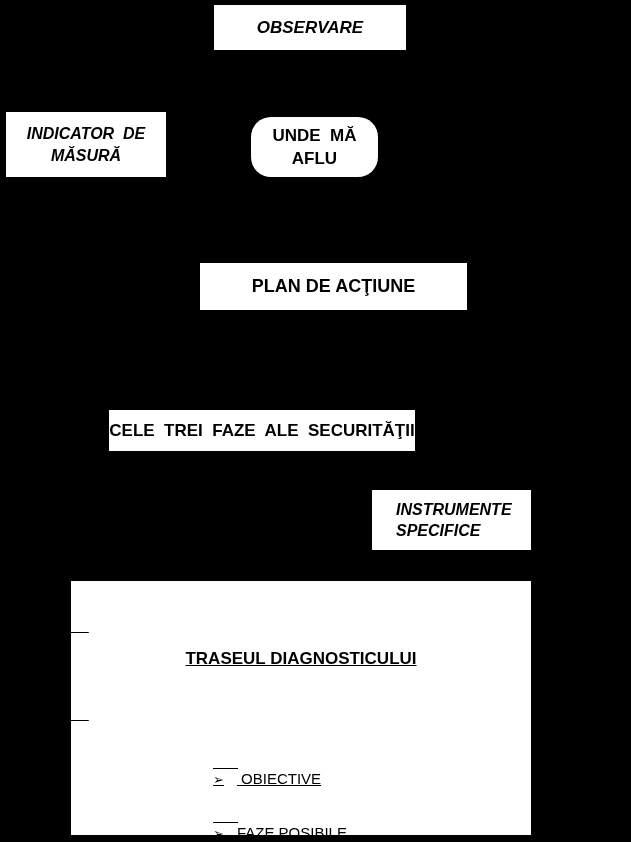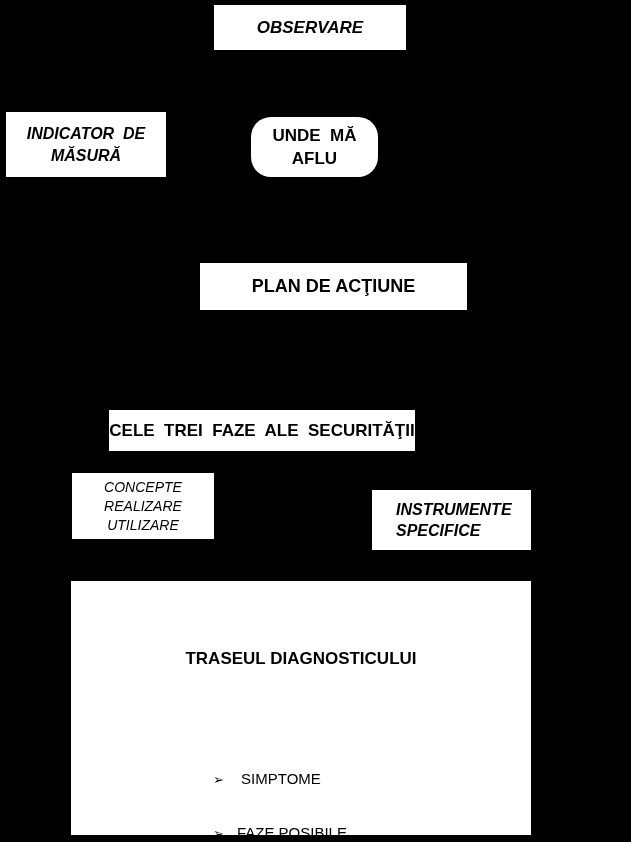--- a/index.html
+++ b/index.html
@@ -40,20 +40,21 @@
   .plan        { left: 200px; top: 263px; width: 267px; height: 47px; font-size: 18px; }
   .celetrei    { left: 109px; top: 382px; width: 306px; height: 41px; font-size: 17px; margin-top: 28px; }
   .concepte    { left: 72px;  top: 473px; width: 142px; height: 66px; font-size: 14px; line-height: 19px; }
   .instrumente { left: 372px; top: 490px; width: 159px; height: 60px; font-size: 16px; line-height: 21px;
                  justify-content: flex-start; text-align: left; padding-left: 24px; }
 
   .traseu {
     left: 71px; top: 581px; width: 460px; height: 254px;
     display: block;
     text-align: left;
+    text-decoration: underline;
   }
   .traseu-title {
     margin-top: 14px;
     text-align: center;
     font-size: 17px;
     font-weight: bold;
     white-space: pre-wrap;
   }
   ul.arrow-list {
     list-style: none;
@@ -84,35 +85,32 @@
 MĂSURĂ</div>
 
   <div class="box bold unde">UNDE  MĂ
 AFLU</div>
 
 
   <div class="box bold plan">PLAN DE ACŢIUNE</div>
 
   <div class="box bold celetrei">CELE  TREI  FAZE  ALE  SECURITĂŢII</div>
 
-  <div class="box italic concepte">CONCEPTE
-REALIZARE
-UTILIZARE</div>
 
   <div class="box bold italic instrumente">INSTRUMENTE
 SPECIFICE</div>
 
   <div class="box traseu">
 
     <div class="traseu-title">TRASEUL DIAGNOSTICULUI</div>
 
     <ul class="arrow-list">
       <li>
         <span class="arrow">➢</span>
-        <span> SIMPTOME</span>
+        <span> OBIECTIVE</span>
       </li>
       <li>
         <span class="arrow">➢</span>
         <span>FAZE POSIBILE</span>
       </li>
       
       
     </ul>
 
     

